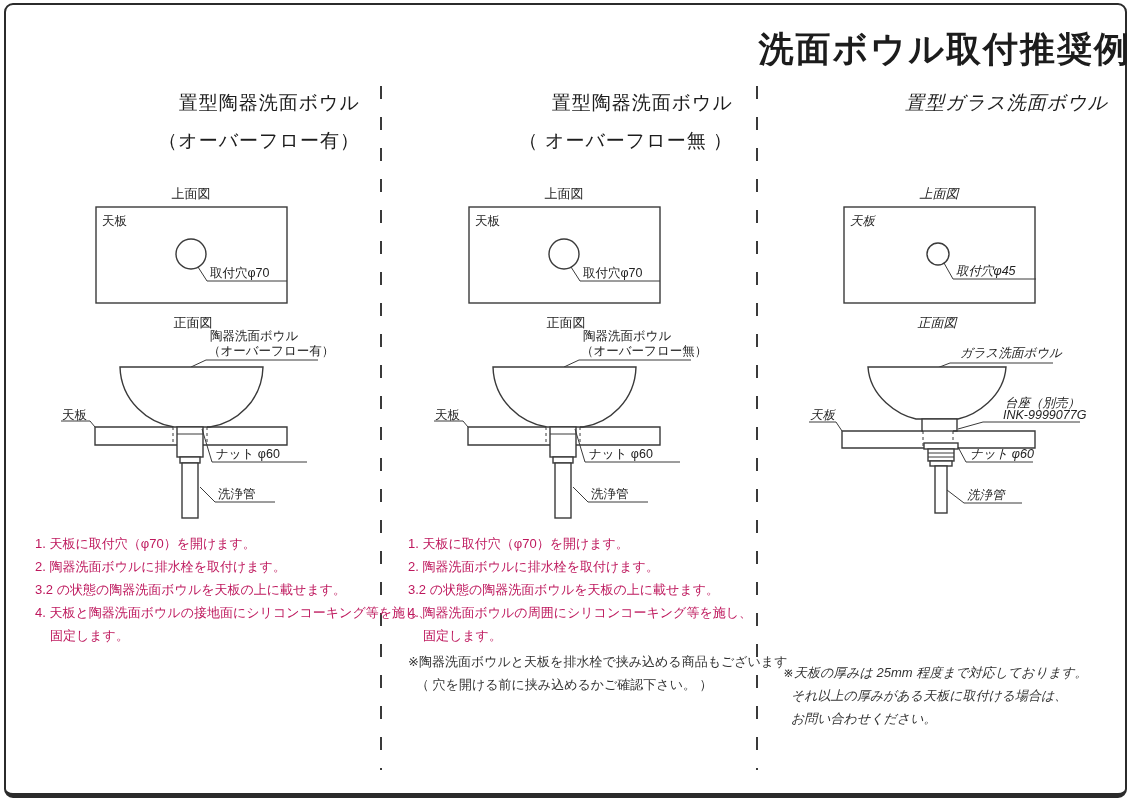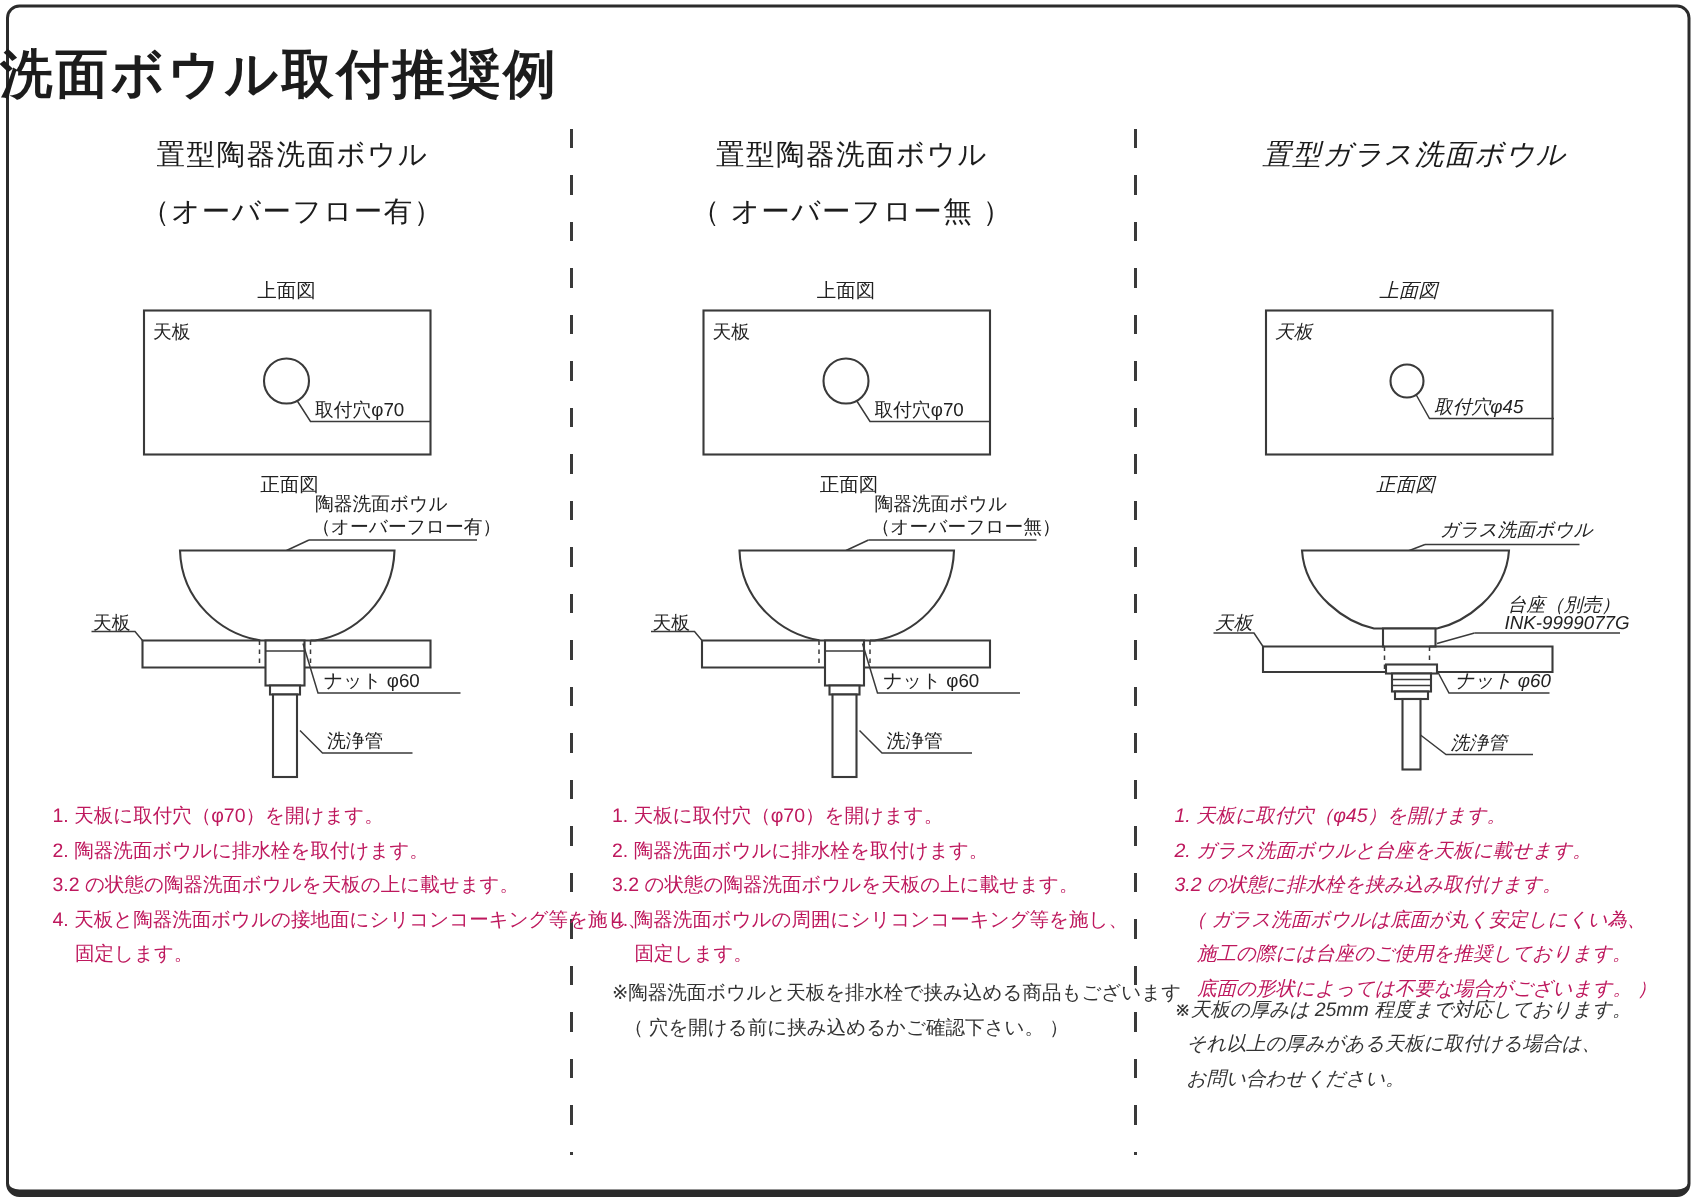--- a/index.html
+++ b/index.html
@@ -1,23 +1,23 @@
 <!DOCTYPE html>
 <html><head>
 <meta charset="utf-8">
 <style>
   html,body{margin:0;padding:0;background:#ffffff;}
   body{position:relative;width:1131px;height:802px;font-family:"Liberation Sans","DejaVu Sans",sans-serif;color:#1c1c1c;overflow:hidden;}
   .sheet-border{position:absolute;left:4px;top:3px;right:4px;bottom:4px;border:2px solid #2b2b2b;border-bottom-width:5px;border-radius:9px;pointer-events:none;}
-  .title{position:absolute;top:26px;left:0;width:100%;text-align:left;font-size:35px;font-weight:bold;letter-spacing:2px;margin:0;}
+  .title{position:absolute;top:26px;left:0;width:100%;text-align:right;font-size:35px;font-weight:bold;letter-spacing:2px;margin:0;}
   .divider{position:absolute;top:86px;width:2px;height:684px;background:repeating-linear-gradient(to bottom,#3a3a3a 0 13px,transparent 13px 31px);}
   .div1{left:380px;} .div2{left:756px;}
   .col{position:absolute;top:88px;width:330px;height:706px;}
   .col1{left:30px;} .col2{left:403px;} .col3{left:778px;font-style:italic;}
-  .heading{position:absolute;left:0;width:100%;text-align:center;font-size:19px;font-weight:500;letter-spacing:1px;}
+  .heading{position:absolute;left:0;width:100%;text-align:right;font-size:19px;font-weight:500;letter-spacing:1px;}
   .h1line{top:2px;} .h2line{top:40px;}
   .tv{position:absolute;left:49px;top:95px;}
   .fv{position:absolute;left:30px;top:227px;}
   .fv3{position:absolute;left:30px;top:227px;}
   .steps{position:absolute;left:5px;top:444px;width:340px;font-size:13px;color:#be185d;}
   .notes2{position:absolute;left:5px;top:562px;width:340px;font-size:13px;color:#333;}
   .notes3{position:absolute;left:5px;top:573px;width:340px;font-size:13px;color:#333;}
   .line{line-height:23px;white-space:nowrap;}
   .ind0{padding-left:0;} .ind1{padding-left:8px;} .ind2{padding-left:15px;}
   svg text{font-family:"Liberation Sans","DejaVu Sans",sans-serif;font-size:12.5px;fill:#222;}
@@ -164,26 +164,18 @@
     <path d="M 175 107 H 272" class="leader"></path>
     <path d="M 175 107 L 150 114" class="leader"></path>
     <text x="2" y="104">天板</text>
     <path d="M 1 107 H 28 L 34 116" class="leader"></path>
     <path d="M 150 132 L 158 147 H 225" class="leader"></path>
     <text x="162" y="143">ナット φ60</text>
     <path d="M 139 175 L 156 188 H 214" class="leader"></path>
     <text x="159" y="184">洗浄管</text>
   </svg>
 
-  <div class="steps">
-      <div class="line ind0">1. 天板に取付穴（φ45）を開けます。</div>
-      <div class="line ind0">2. ガラス洗面ボウルと台座を天板に載せます。</div>
-      <div class="line ind0">3.2 の状態に排水栓を挟み込み取付けます。</div>
-      <div class="line ind1">（ ガラス洗面ボウルは底面が丸く安定しにくい為、</div>
-      <div class="line ind2">施工の際には台座のご使用を推奨しております。</div>
-      <div class="line ind2">底面の形状によっては不要な場合がございます。 ）</div>
-    </div>
   <div class="notes3">
       <div class="line ind0">※天板の厚みは 25mm 程度まで対応しております。</div>
       <div class="line ind1">それ以上の厚みがある天板に取付ける場合は、</div>
       <div class="line ind1">お問い合わせください。</div>
     </div>
 </div>
 
 </body></html>

